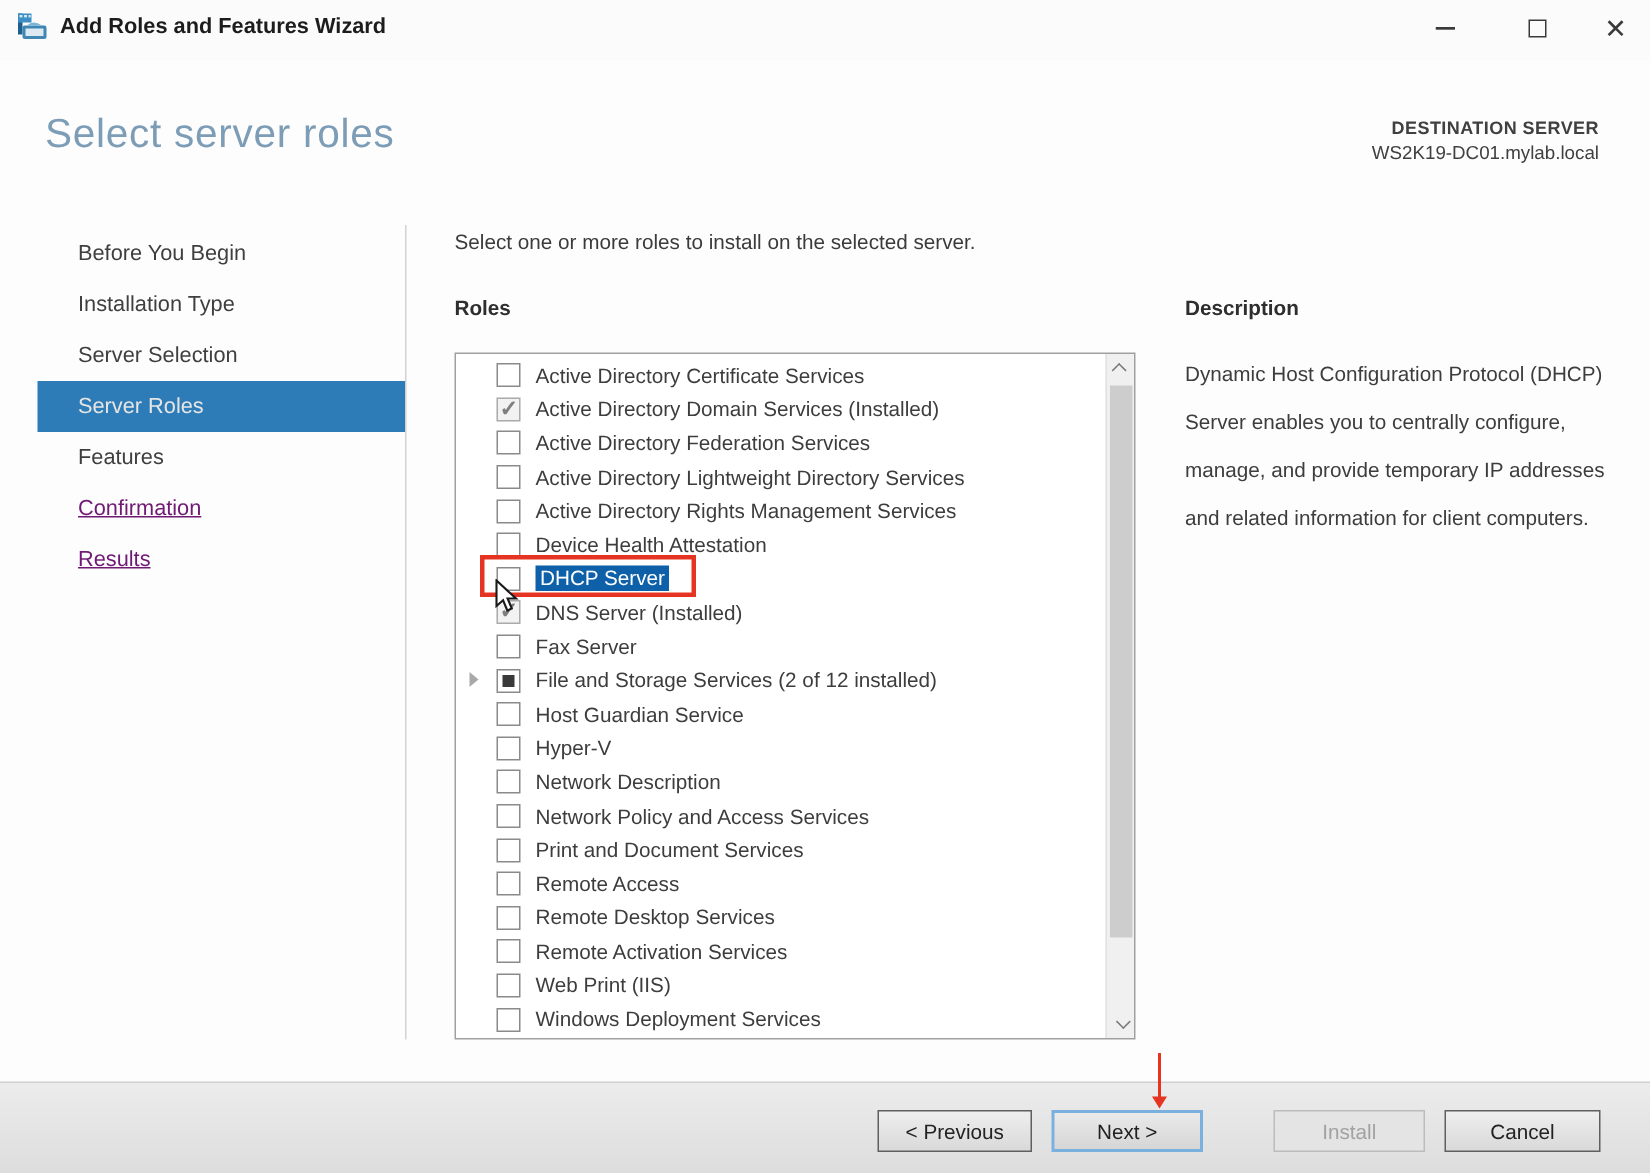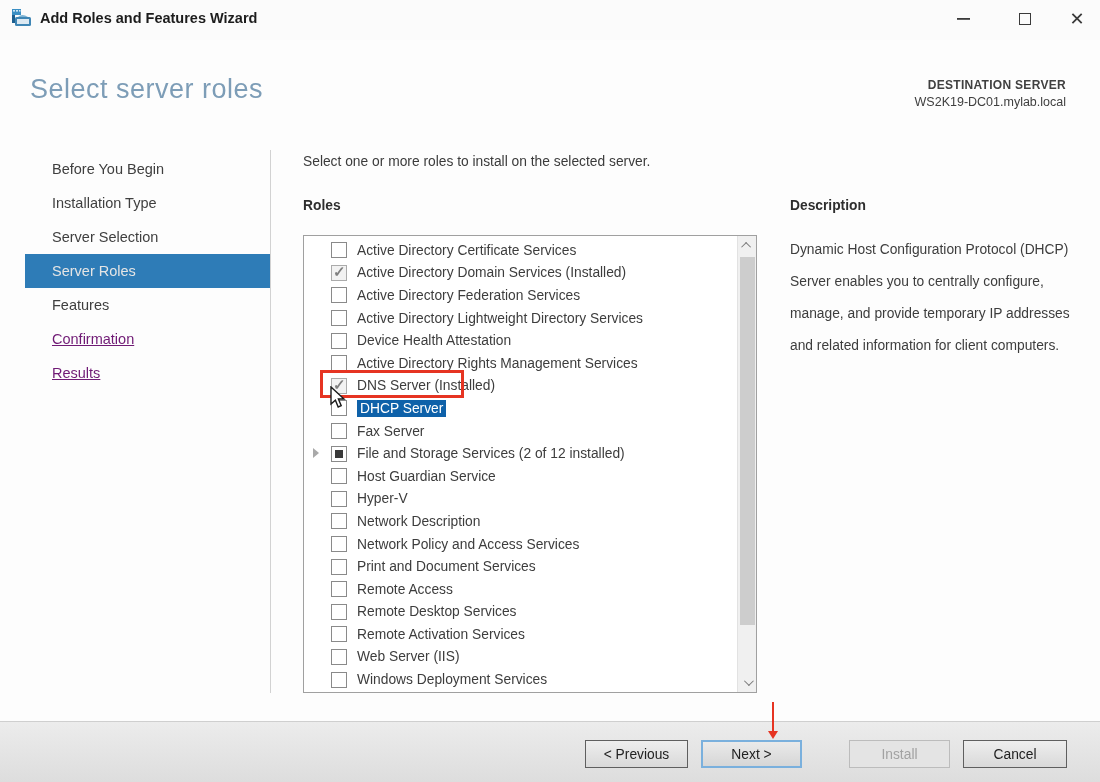--- a/index.html
+++ b/index.html
@@ -138,33 +138,33 @@
         <div class="role-row">
           <span class="cb "></span>
           <span class="role-label">Active Directory Federation Services</span>
         </div>
         <div class="role-row">
           <span class="cb "></span>
           <span class="role-label">Active Directory Lightweight Directory Services</span>
         </div>
         <div class="role-row">
           <span class="cb "></span>
+          <span class="role-label">Active Directory Rights Management Services</span>
+        </div>
+        <div class="role-row">
+          <span class="cb "></span>
           <span class="role-label">Device Health Attestation</span>
         </div>
         <div class="role-row">
           <span class="cb "></span>
-          <span class="role-label">Active Directory Rights Management Services</span>
+          <span class="role-label hl">DHCP Server</span>
         </div>
         <div class="role-row">
           <span class="cb checked"></span>
           <span class="role-label">DNS Server (Installed)</span>
-        </div>
-        <div class="role-row">
-          <span class="cb "></span>
-          <span class="role-label hl">DHCP Server</span>
         </div>
         <div class="role-row">
           <span class="cb "></span>
           <span class="role-label">Fax Server</span>
         </div>
         <div class="role-row">
           <span class="expander"></span>
           <span class="cb indeterminate"></span>
           <span class="role-label">File and Storage Services (2 of 12 installed)</span>
         </div>
@@ -195,21 +195,21 @@
         <div class="role-row">
           <span class="cb "></span>
           <span class="role-label">Remote Desktop Services</span>
         </div>
         <div class="role-row">
           <span class="cb "></span>
           <span class="role-label">Remote Activation Services</span>
         </div>
         <div class="role-row">
           <span class="cb "></span>
-          <span class="role-label">Web Server (IIS)</span>
+          <span class="role-label">Web Print (IIS)</span>
         </div>
         <div class="role-row">
           <span class="cb "></span>
           <span class="role-label">Windows Deployment Services</span>
         </div>
       </div>
     <div class="sb">
       <span class="sb-up">
           <span class="chev up"></span>
         </span>

